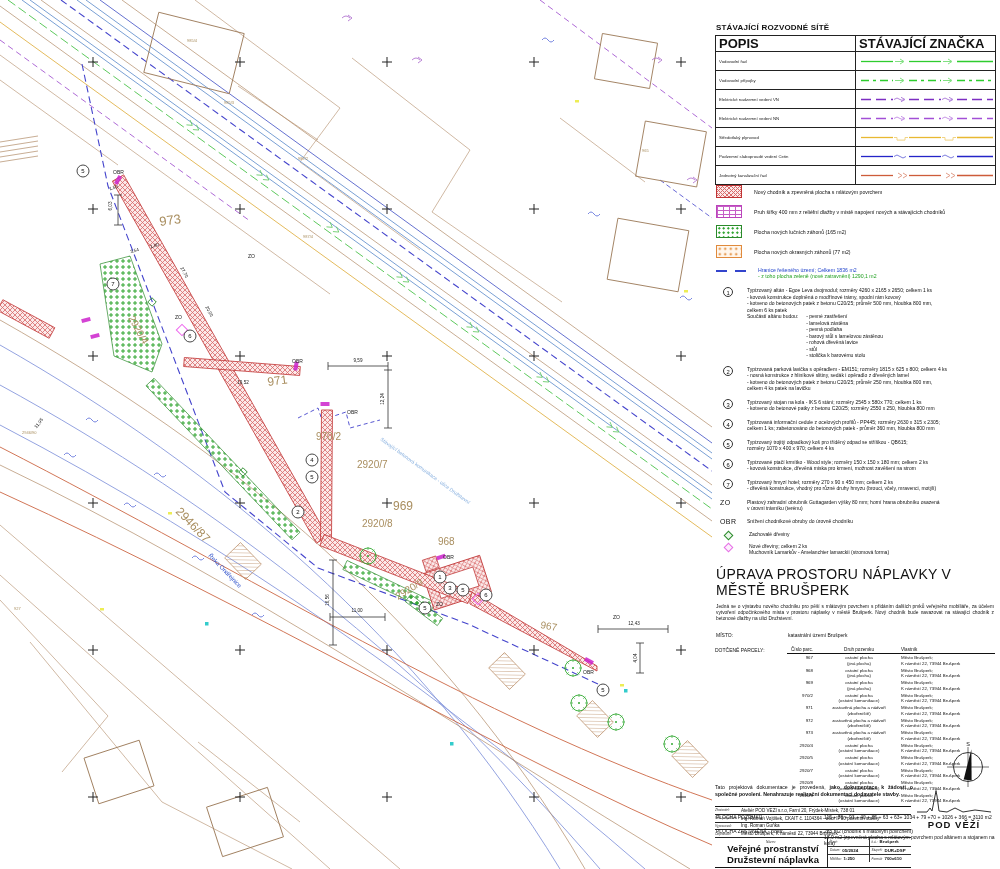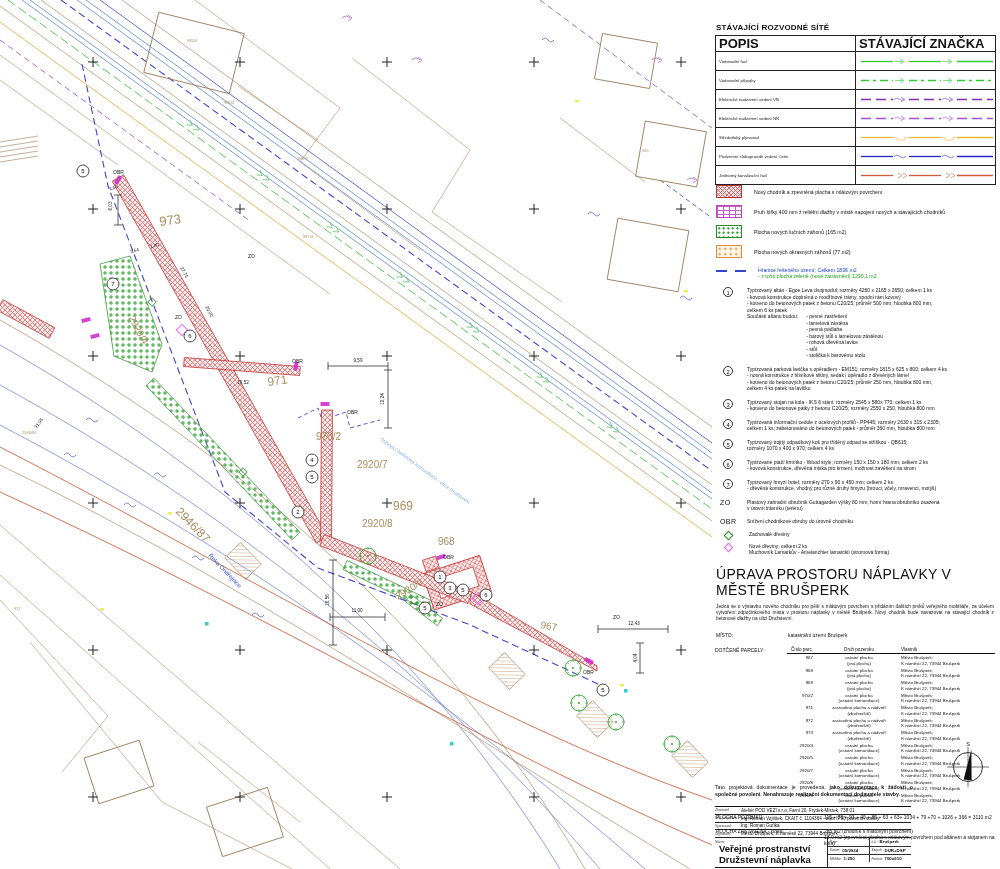--- a/index.html
+++ b/index.html
@@ -64,21 +64,21 @@
   .note{position:absolute;left:3px;top:784px;width:198px;font-size:5.2px;line-height:1.35;text-align:justify;}
   .note b{font-weight:700;}
   .compass{position:absolute;left:232px;top:740px;}
   .logocol{position:absolute;left:196px;top:788px;width:92px;text-align:center;}
   .logotext{font-size:9.5px;font-weight:700;letter-spacing:1px;margin-top:1px;}
   
   .tblock{position:absolute;left:3px;top:806px;width:196px;border-top:1.4px solid #111;}
   .tbrow{display:flex;border-bottom:.8px solid #222;height:6.8px;align-items:center;}
   .tbrow .tl{width:26px;flex:0 0 26px;font-size:3.2px;font-style:italic;color:#333;overflow:hidden;white-space:nowrap;}
   .tbrow .tv{font-size:4.6px;white-space:nowrap;overflow:hidden;}
-  .namerow{display:flex;border-bottom:1.2px solid #111;}
+  .namerow{display:flex;border-bottom:1.2px solid #111;text-align:center;}
   .nleft{width:112px;flex:0 0 112px;border-right:.8px solid #222;padding:2px 0 2px 0;}
   .nleft .tl{font-size:3.2px;font-style:italic;color:#333;}
   .nname{font-size:9.5px;font-weight:700;line-height:1.12;margin-left:4px;}
   .nright{flex:1;}
   .frow{display:flex;border-bottom:.6px solid #333;height:7.4px;align-items:center;}
   .frow:last-child{border-bottom:none;}
   .fcell{display:flex;width:50%;height:100%;align-items:center;border-right:.6px solid #333;box-sizing:border-box;}
   .fcell:last-child{border-right:none;}
   .fcell .fl{font-size:3.2px;font-style:italic;color:#333;margin:0 2px 0 2px;}
   .fcell .fv{font-size:4.4px;font-weight:600;}
@@ -844,20 +844,27 @@
         <text x="24" y="6" font-size="5.5" text-anchor="middle" fill="#111">S</text>
         <circle cx="24" cy="27" r="14.5" fill="none" stroke="#333" stroke-width="1"></circle>
         <line x1="24" y1="7" x2="24" y2="47" stroke="#333" stroke-width="0.7"></line>
         <line x1="3" y1="27" x2="45" y2="27" stroke="#333" stroke-width="0.7"></line>
         <polygon points="21,40 25.5,9 29,40" fill="#111" transform="rotate(6 24 27)"></polygon>
       </svg>
     </div>
 
     <div class="note"><span>Tato projektová dokumentace je provedená, </span><b>jako dokumentace k žádosti o společné povolení. Nenahrazuje realizační dokumentaci dodavatele stavby.</b></div>
 
+    <div class="logocol">
+      <svg width="78" height="26" viewBox="0 0 78 26">
+        <path d="M2,24 L12,24 L15,20 L17,23 L20,8 L21,3 L22,8 L24,23 L32,24 L40,20 L48,24 L60,22 L76,24" fill="none" stroke="#333" stroke-width="1"></path>
+        <line x1="21" y1="3" x2="21" y2="0.5" stroke="#333" stroke-width="0.8"></line>
+      </svg>
+      <div class="logotext">POD VĚŽÍ</div>
+    </div>
 
     <div class="tblock">
       <div id="tb-rows">
           <div class="tbrow">
             <div class="tl">Zhotovitel:</div>
                  <div class="tv">Ateliér POD VĚŽÍ s.r.o, Farní 20, Frýdek-Místek, 738 01</div>
           </div>
           <div class="tbrow">
             <div class="tl">Ved. projektant:</div>
                  <div class="tv">Ing. Roman Vojtíšek, ČKAIT č. 1104364 - obor IP00 pozemní stavby</div>

